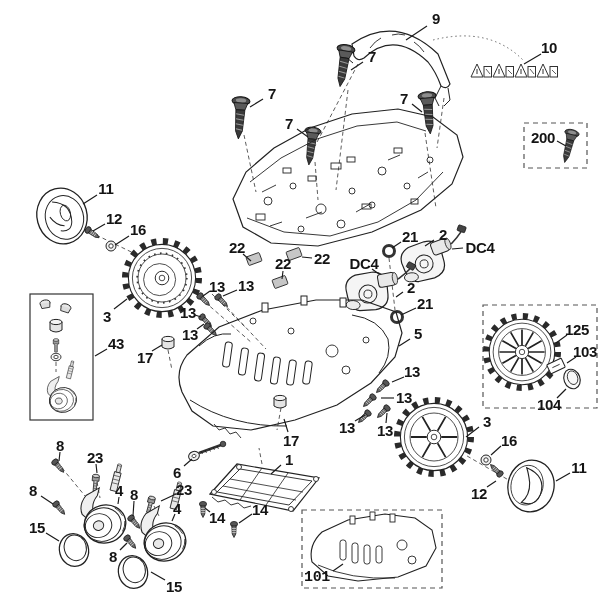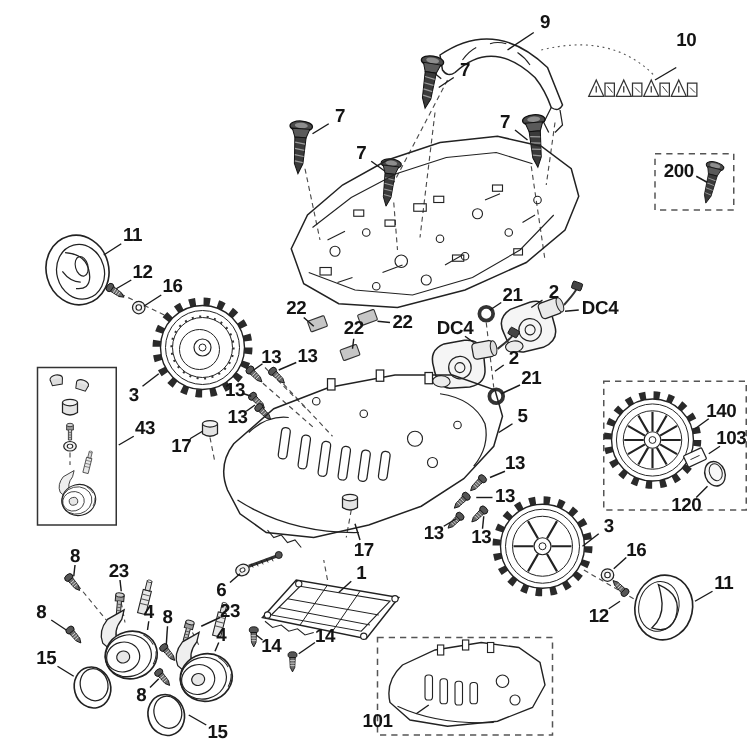--- a/index.html
+++ b/index.html
@@ -395,21 +395,21 @@
         <line x1="281" y1="465" x2="271" y2="474"></line>
         <line x1="210" y1="512" x2="205" y2="508"></line>
         <line x1="252" y1="514" x2="239" y2="523"></line>
         <line x1="288" y1="432" x2="284" y2="419"></line>
         <line x1="333" y1="571" x2="343" y2="564"></line>
       </g>
 </svg>
 
 <div id="callout-layer">
       <div class="callout" style="left: 436px; top: 18px;">9</div>
-      <div class="callout" style="left: 549px; top: 32px;">10</div>
+      <div class="callout" style="left: 549px; top: 47px;">10</div>
       <div class="callout" style="left: 372px; top: 56px;">7</div>
       <div class="callout" style="left: 272px; top: 93px;">7</div>
       <div class="callout" style="left: 404px; top: 98px;">7</div>
       <div class="callout" style="left: 289px; top: 123px;">7</div>
       <div class="callout" style="left: 543px; top: 137px;">200</div>
       <div class="callout" style="left: 106px; top: 188px;">11</div>
       <div class="callout" style="left: 114px; top: 218px;">12</div>
       <div class="callout" style="left: 138px; top: 229px;">16</div>
       <div class="callout" style="left: 237px; top: 247px;">22</div>
       <div class="callout" style="left: 283px; top: 263px;">22</div>
@@ -429,33 +429,33 @@
       <div class="callout" style="left: 190px; top: 334px;">13</div>
       <div class="callout" style="left: 418px; top: 333px;">5</div>
       <div class="callout" style="left: 412px; top: 371px;">13</div>
       <div class="callout" style="left: 404px; top: 397px;">13</div>
       <div class="callout" style="left: 347px; top: 427px;">13</div>
       <div class="callout" style="left: 385px; top: 430px;">13</div>
       <div class="callout" style="left: 487px; top: 421px;">3</div>
       <div class="callout" style="left: 509px; top: 440px;">16</div>
       <div class="callout" style="left: 479px; top: 493px;">12</div>
       <div class="callout" style="left: 579px; top: 467px;">11</div>
-      <div class="callout" style="left: 577px; top: 329px;">140</div>
+      <div class="callout" style="left: 577px; top: 329px;">125</div>
       <div class="callout" style="left: 585px; top: 351px;">103</div>
-      <div class="callout" style="left: 549px; top: 404px;">120</div>
+      <div class="callout" style="left: 549px; top: 404px;">104</div>
       <div class="callout" style="left: 60px; top: 445px;">8</div>
       <div class="callout" style="left: 95px; top: 457px;">23</div>
       <div class="callout" style="left: 33px; top: 490px;">8</div>
       <div class="callout" style="left: 119px; top: 490px;">4</div>
       <div class="callout" style="left: 37px; top: 527px;">15</div>
       <div class="callout" style="left: 134px; top: 494px;">8</div>
       <div class="callout" style="left: 113px; top: 556px;">8</div>
       <div class="callout" style="left: 184px; top: 489px;">23</div>
       <div class="callout" style="left: 177px; top: 508px;">4</div>
       <div class="callout" style="left: 174px; top: 586px;">15</div>
       <div class="callout" style="left: 177px; top: 472px;">6</div>
       <div class="callout" style="left: 289px; top: 459px;">1</div>
       <div class="callout" style="left: 217px; top: 517px;">14</div>
       <div class="callout" style="left: 260px; top: 509px;">14</div>
       <div class="callout" style="left: 291px; top: 440px;">17</div>
-      <div class="callout" style="left: 302px; top: 577px;">101</div>
+      <div class="callout" style="left: 317px; top: 577px; font-family: Liberation Mono, monospace;">101</div>
     </div>
 </div>
 
 </body></html>

